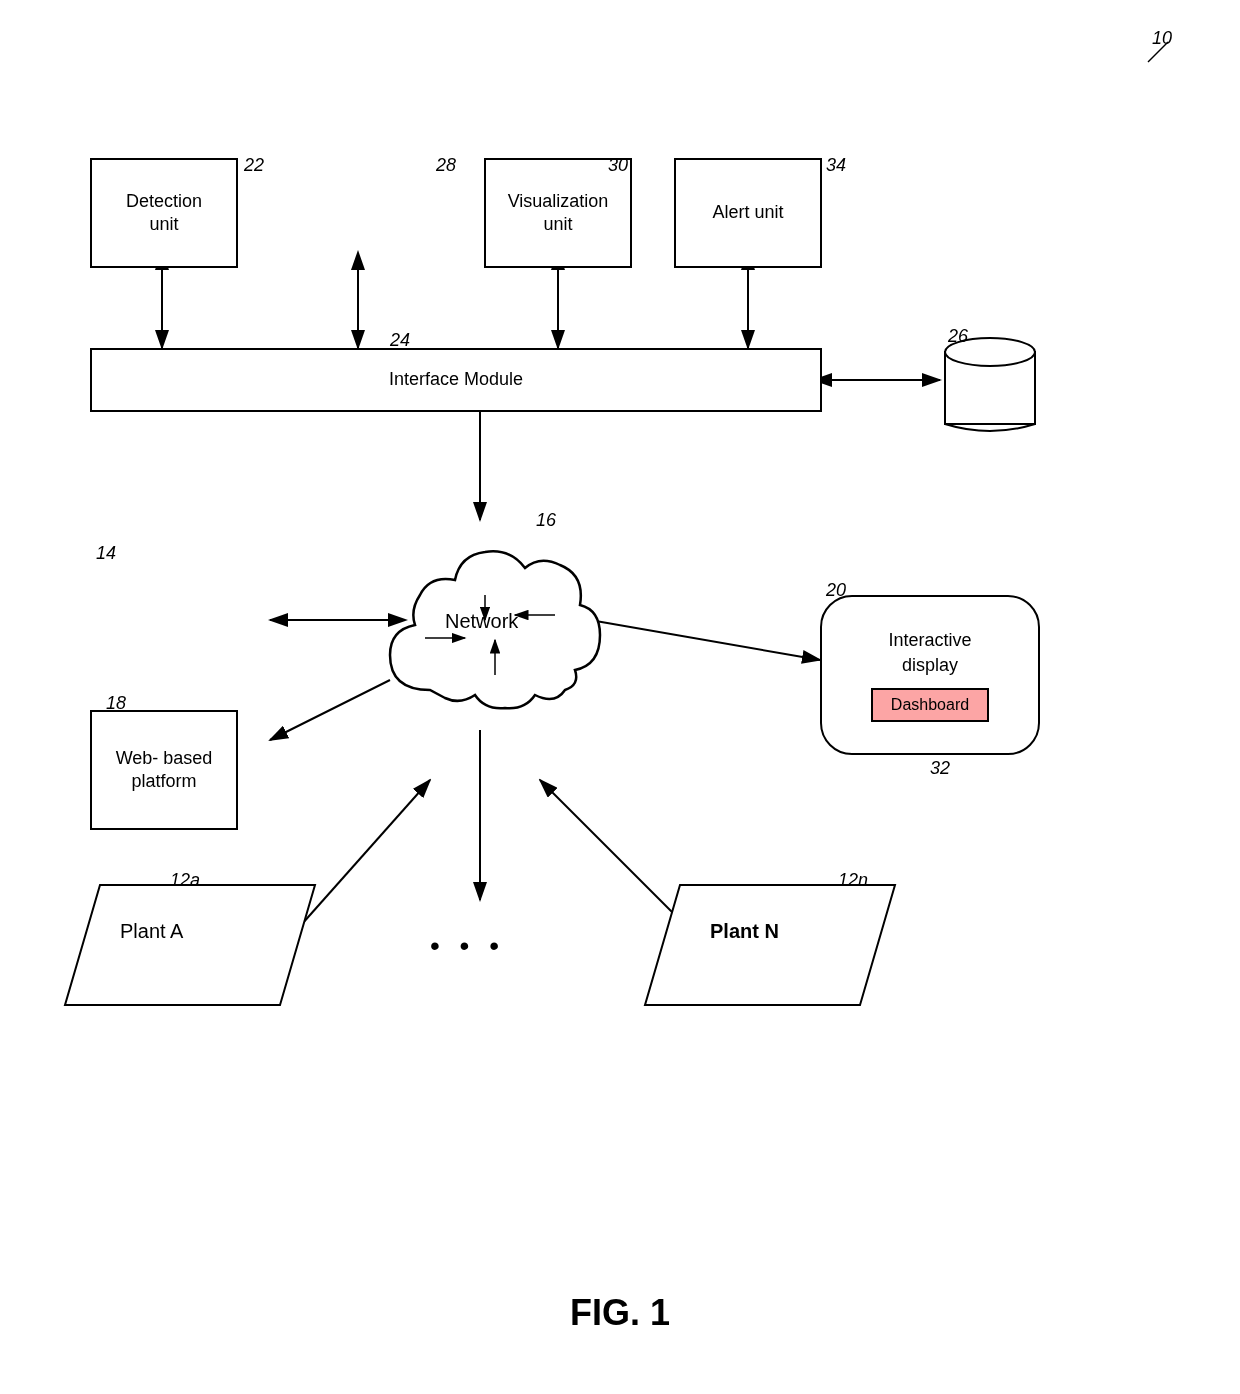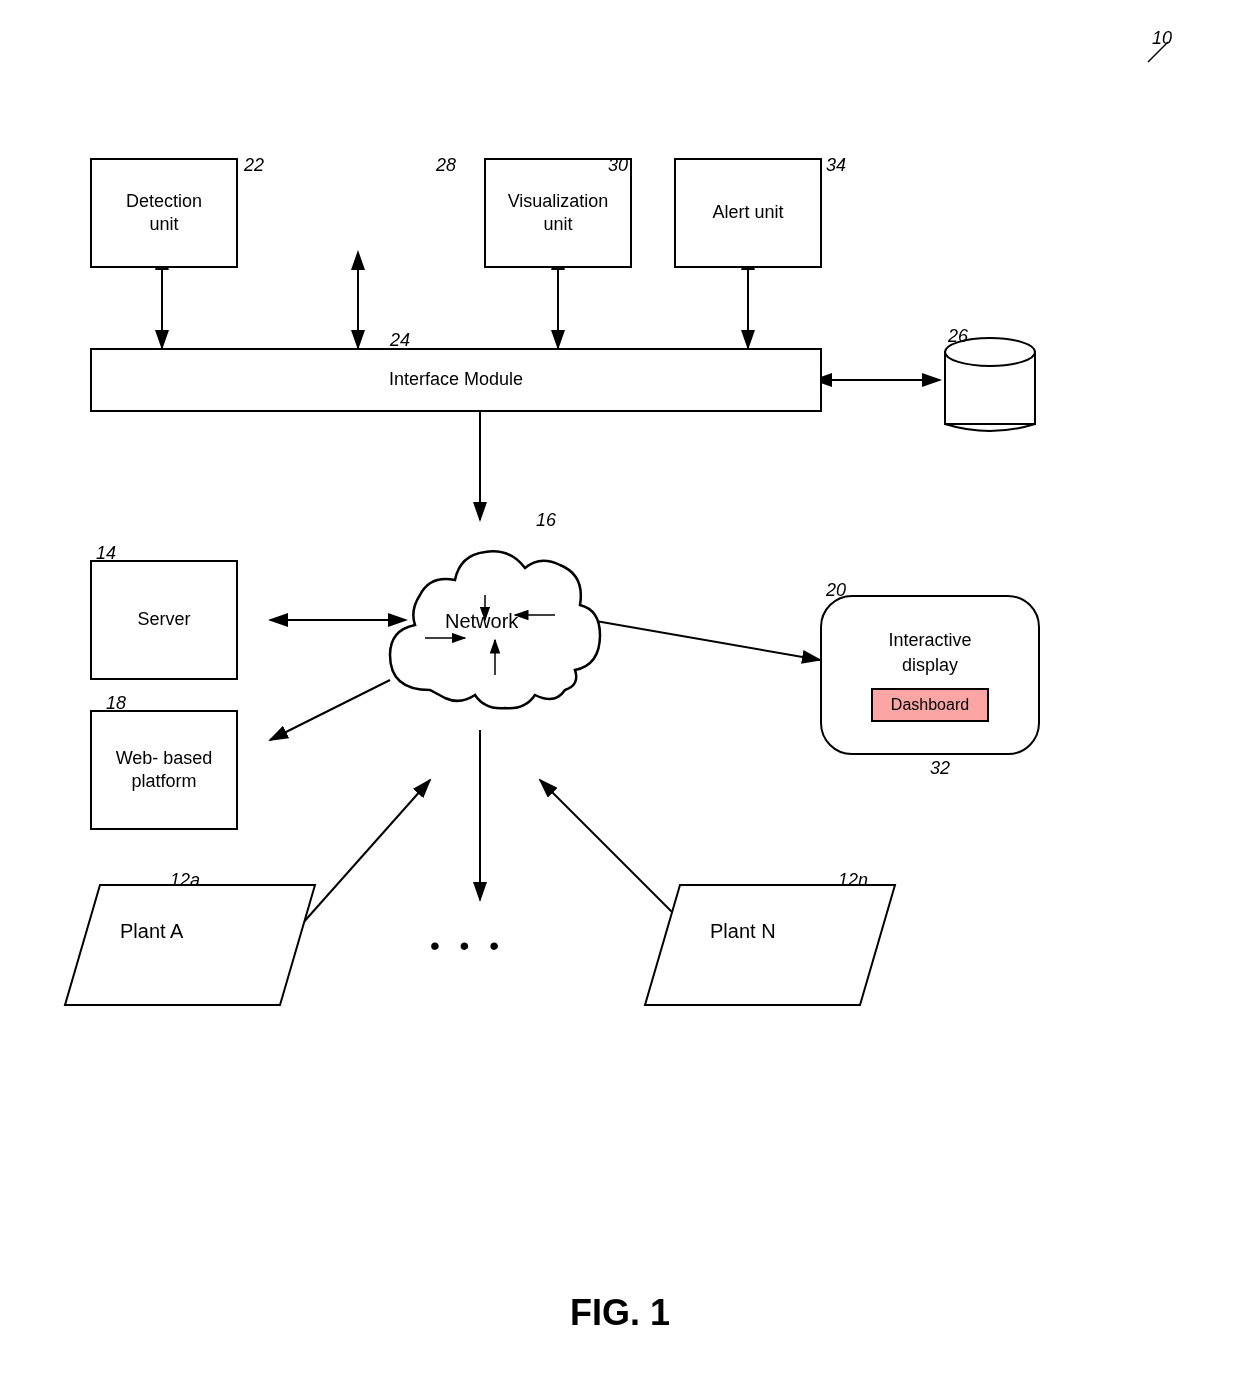--- a/index.html
+++ b/index.html
@@ -183,23 +183,20 @@
     <rect x="5" y="22" width="90" height="72" fill="white" stroke="#000" stroke-width="2"></rect>
 
     <ellipse cx="50" cy="22" rx="45" ry="14" fill="white" stroke="#000" stroke-width="2"></ellipse>
 
     <path d="M5,94 Q50,108 95,94" fill="none" stroke="#000" stroke-width="2"></path>
   </svg>
   <div class="ref" style="left:948px; top:326px;">
     <em>26</em>
   </div>
 
-  <div class="box" style="left:90px; top:560px; width:148px; height:120px;">
-    <span>Server</span>
-  </div>
   <div class="ref" style="left:96px; top:543px;">
     <em>14</em>
   </div>
 
   <div class="box" style="left:90px; top:710px; width:148px; height:120px;">
     <span style="white-space:pre-line;">Web- based
 platform</span>
   </div>
   <div class="ref" style="left:106px; top:693px;">
     <em>18</em>
@@ -261,21 +258,21 @@
   <div style="position:absolute; left:120px; top:920px; font-size:20px; font-weight:normal;">
     <span>Plant A</span>
   </div>
   <div class="ref" style="left:170px; top:870px;">
     <em>12a</em>
   </div>
 
   <svg class="parallelogram" style="left:640px; top:880px; width:260px; height:130px;" xmlns="http://www.w3.org/2000/svg" viewBox="0 0 260 130">
     <polygon points="40,5 255,5 220,125 5,125" fill="white" stroke="#000" stroke-width="2"></polygon>
   </svg>
-  <div style="position:absolute; left:710px; top:920px; font-size:20px; font-weight:normal;">
+  <div style="position:absolute; left:710px; top:920px; font-size:20px; font-weight:bold;">
     <span>Plant N</span>
   </div>
   <div class="ref" style="left:838px; top:870px;">
     <em>12n</em>
   </div>
 
   <div class="dots" style="left:430px; top:930px;">
     <span>• • •</span>
   </div>
 

